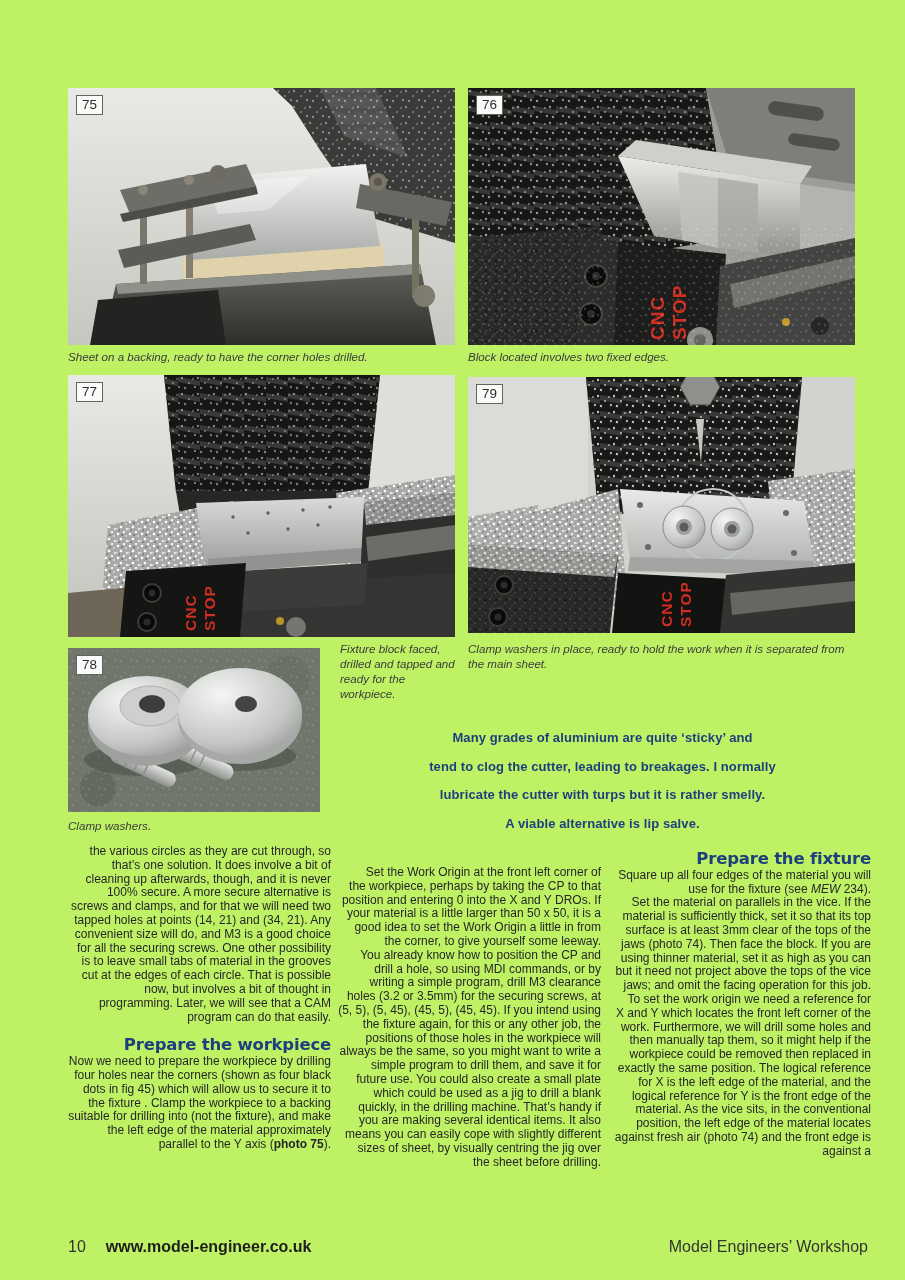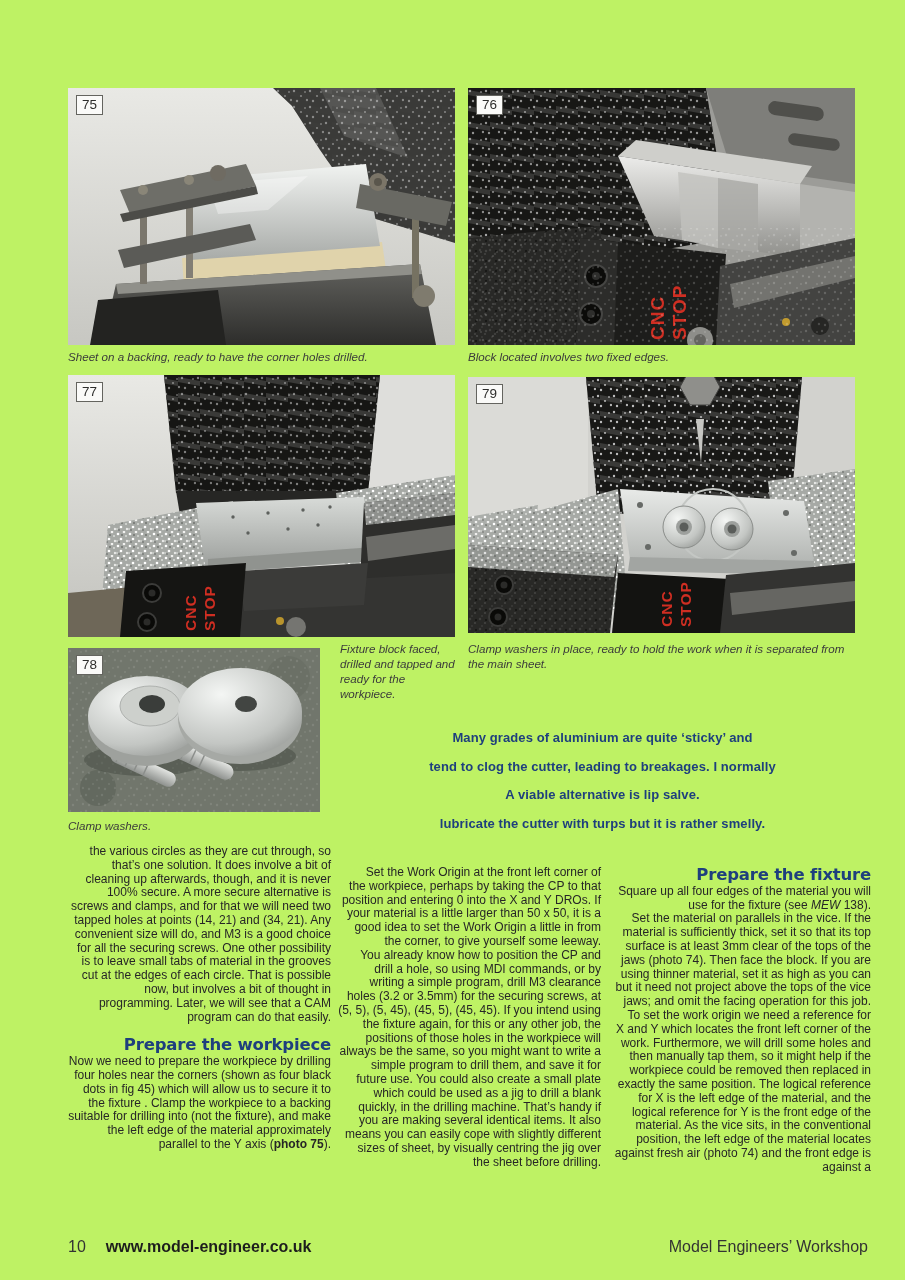--- a/index.html
+++ b/index.html
@@ -8,21 +8,21 @@
   .photo{position:absolute;overflow:hidden;background:#777;}
   .photo svg{display:block;}
   .badge{position:absolute;top:7px;left:8px;background:#fafaf8;border:1px solid #64645f;
          color:#2e2e2c;font-size:13.5px;line-height:18px;padding:0 5px;}
   .caption{position:absolute;font-style:italic;font-size:11.6px;line-height:15px;color:#3b3b3b;}
   .pullquote{position:absolute;text-align:center;color:#1e3f7d;font-weight:700;
              font-size:13px;line-height:28.5px;white-space:nowrap;letter-spacing:.1px;}
   .col{position:absolute;font-size:12px;line-height:13.8px;color:#262626;text-align:right;}
   .col h3{margin:14px 0 3px 0;font-size:16.5px;color:#1e3f7d;letter-spacing:-.2px;
           font-family:"DejaVu Sans","Liberation Sans",sans-serif;}
-  .col h3.first{margin-top:16px;}
+  .col h3.first{margin-top:0;}
   .para{margin:0;}
   .para.indent{text-indent:10px;}
   .b{font-weight:700;}
   .i{font-style:italic;}
   .footer{position:absolute;top:1238px;font-size:16px;color:#333;}
   .footer .site{font-weight:700;margin-left:20px;color:#1d1d1d;}
   .stamp{font-weight:700;fill:#cf2e22;font-size:19px;letter-spacing:1px;
          font-family:"Liberation Sans",sans-serif;}
   .stamp.small{font-size:15.5px;}
 </style>
@@ -335,22 +335,22 @@
         <ellipse cx="178" cy="56" rx="11" ry="8" fill="#424542"></ellipse>
       </g>
     </svg>
     <div class="badge">78</div>
   </div>
   <div class="caption" style="left:68px;top:818px;width:252px;">Clamp washers.</div>
 
   <div class="pullquote" style="left:330px;top:724px;width:545px;">
     <div>Many grades of aluminium are quite ‘sticky’ and</div>
     <div>tend to clog the cutter, leading to breakages. I normally</div>
+    <div>lubricate the cutter with turps but it is rather smelly.</div>
     <div>A viable alternative is lip salve.</div>
-    <div>lubricate the cutter with turps but it is rather smelly.</div>
   </div>
 
   <div class="col" style="left:68px;top:845px;width:263px;">
     <div>
         <p class="para"><span>the various circles as they are cut through, so that’s one solution. It does involve a bit of cleaning up afterwards, though, and it is never 100% secure. A more secure alternative is screws and clamps, and for that we will need two tapped holes at points (14, 21) and (34, 21). Any convenient size will do, and M3 is a good choice for all the securing screws. One other possibility is to leave small tabs of material in the grooves cut at the edges of each circle. That is possible now, but involves a bit of thought in programming. Later, we will see that a CAM program can do that easily.</span></p>
       </div>
     <h3>Prepare the workpiece</h3>
     <div>
         <p class="para"><span>Now we need to prepare the workpiece by drilling four holes near the corners (shown as four black dots in fig 45) which will allow us to secure it to the fixture . Clamp the workpiece to a backing suitable for drilling into (not the fixture), and make the left edge of the material approximately parallel to the Y axis (</span><span class="b">photo 75</span><span>).</span></p>
       </div>
@@ -359,21 +359,21 @@
   <div class="col" style="left:338px;top:866px;width:263px;">
     <div>
         <p class="para indent"><span>Set the Work Origin at the front left corner of the workpiece, perhaps by taking the CP to that position and entering 0 into the X and Y DROs. If your material is a little larger than 50 x 50, it is a good idea to set the Work Origin a little in from the corner, to give yourself some leeway.</span></p>
         <p class="para indent"><span>You already know how to position the CP and drill a hole, so using MDI commands, or by writing a simple program, drill M3 clearance holes (3.2 or 3.5mm) for the securing screws, at (5, 5), (5, 45), (45, 5), (45, 45). If you intend using the fixture again, for this or any other job, the positions of those holes in the workpiece will always be the same, so you might want to write a simple program to drill them, and save it for future use. You could also create a small plate which could be used as a jig to drill a blank quickly, in the drilling machine. That’s handy if you are making several identical items. It also means you can easily cope with slightly different sizes of sheet, by visually centring the jig over the sheet before drilling.</span></p>
       </div>
   </div>
 
   <div class="col" style="left:608px;top:852px;width:263px;">
     <h3 class="first">Prepare the fixture</h3>
     <div>
-        <p class="para"><span>Square up all four edges of the material you will use for the fixture (see </span><span class="i">MEW</span><span> 138).</span></p>
+        <p class="para"><span>Square up all four edges of the material you will use for the fixture (see </span><span class="i">MEW</span><span> 234).</span></p>
         <p class="para indent"><span>Set the material on parallels in the vice. If the material is sufficiently thick, set it so that its top surface is at least 3mm clear of the tops of the jaws (photo 74). Then face the block. If you are using thinner material, set it as high as you can but it need not project above the tops of the vice jaws; and omit the facing operation for this job.</span></p>
         <p class="para indent"><span>To set the work origin we need a reference for X and Y which locates the front left corner of the work. Furthermore, we will drill some holes and then manually tap them, so it might help if the workpiece could be removed then replaced in exactly the same position. The logical reference for X is the left edge of the material, and the logical reference for Y is the front edge of the material. As the vice sits, in the conventional position, the left edge of the material locates against fresh air (photo 74) and the front edge is against a</span></p>
       </div>
   </div>
 
   <div class="footer" style="left:68px;">
     <span>10</span><span class="site">www.model-engineer.co.uk</span>
   </div>
   <div class="footer" style="right:37px;">
     <span>Model Engineers’ Workshop</span>

